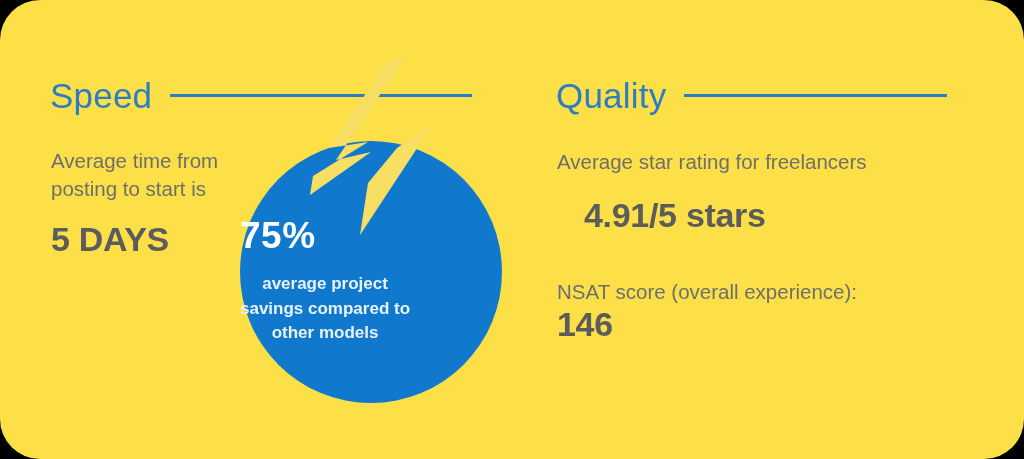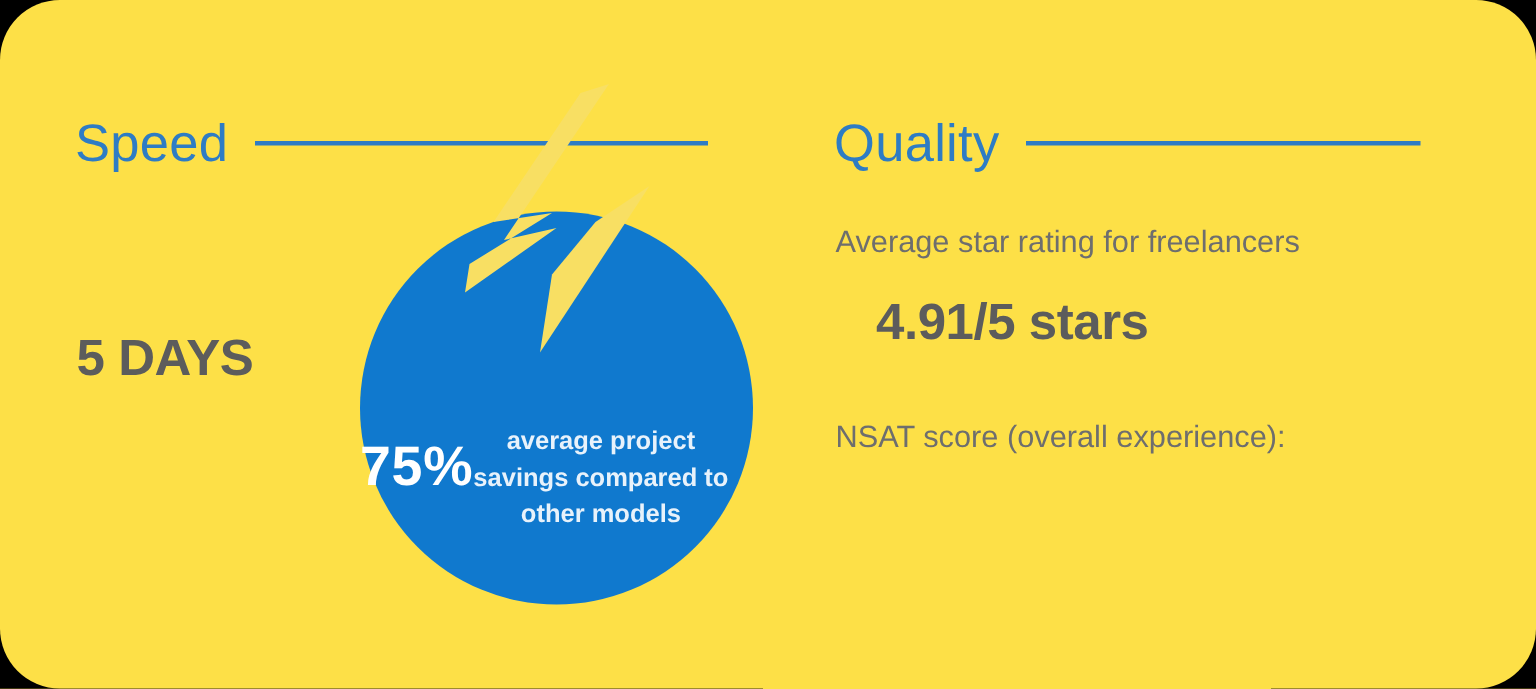--- a/index.html
+++ b/index.html
@@ -80,22 +80,22 @@
   
   #savings-circle {
     position: absolute;
     left: 240px;
     top: 141px;
     width: 262px;
     height: 262px;
     border-radius: 50%;
     background: #1079CE;
     display: flex;
-    flex-direction: row;
-    align-items: center;
+    flex-direction: column;
+    align-items: flex-start;
     justify-content: flex-start;
     padding-top: 76px;
   }
   #savings-circle .pct {
     color: #ffffff;
     font-size: 37px;
     font-weight: 700;
     line-height: 1;
     letter-spacing: 0.5px;
   }
@@ -122,20 +122,22 @@
 </head>
 <body>
 
 <div id="card">
 
   <div class="section-heading" id="speed-heading">
     <span class="heading-text">Speed</span>
     <span class="heading-rule"></span>
   </div>
 
+  <div class="body-text" id="speed-desc">Average time from
+posting to start is</div>
   <div class="big-stat" id="speed-stat">5 DAYS</div>
 
   <div id="savings-circle">
     <div class="pct">75%</div>
     <div class="caption">average project
 savings compared to
 other models</div>
   </div>
 
   <svg id="lightning-bolt" viewBox="0 0 135 190">
@@ -146,14 +148,15 @@
 
   <div class="section-heading" id="quality-heading">
     <span class="heading-text">Quality</span>
     <span class="heading-rule"></span>
   </div>
 
   <div class="body-text" id="quality-desc-1">Average star rating for freelancers</div>
   <div class="big-stat" id="quality-stat-1">4.91/5 stars</div>
 
   <div class="body-text" id="quality-desc-2">NSAT score (overall experience):</div>
+  <div class="big-stat" id="quality-stat-2">146</div>
 
 </div>
 
 </body></html>

